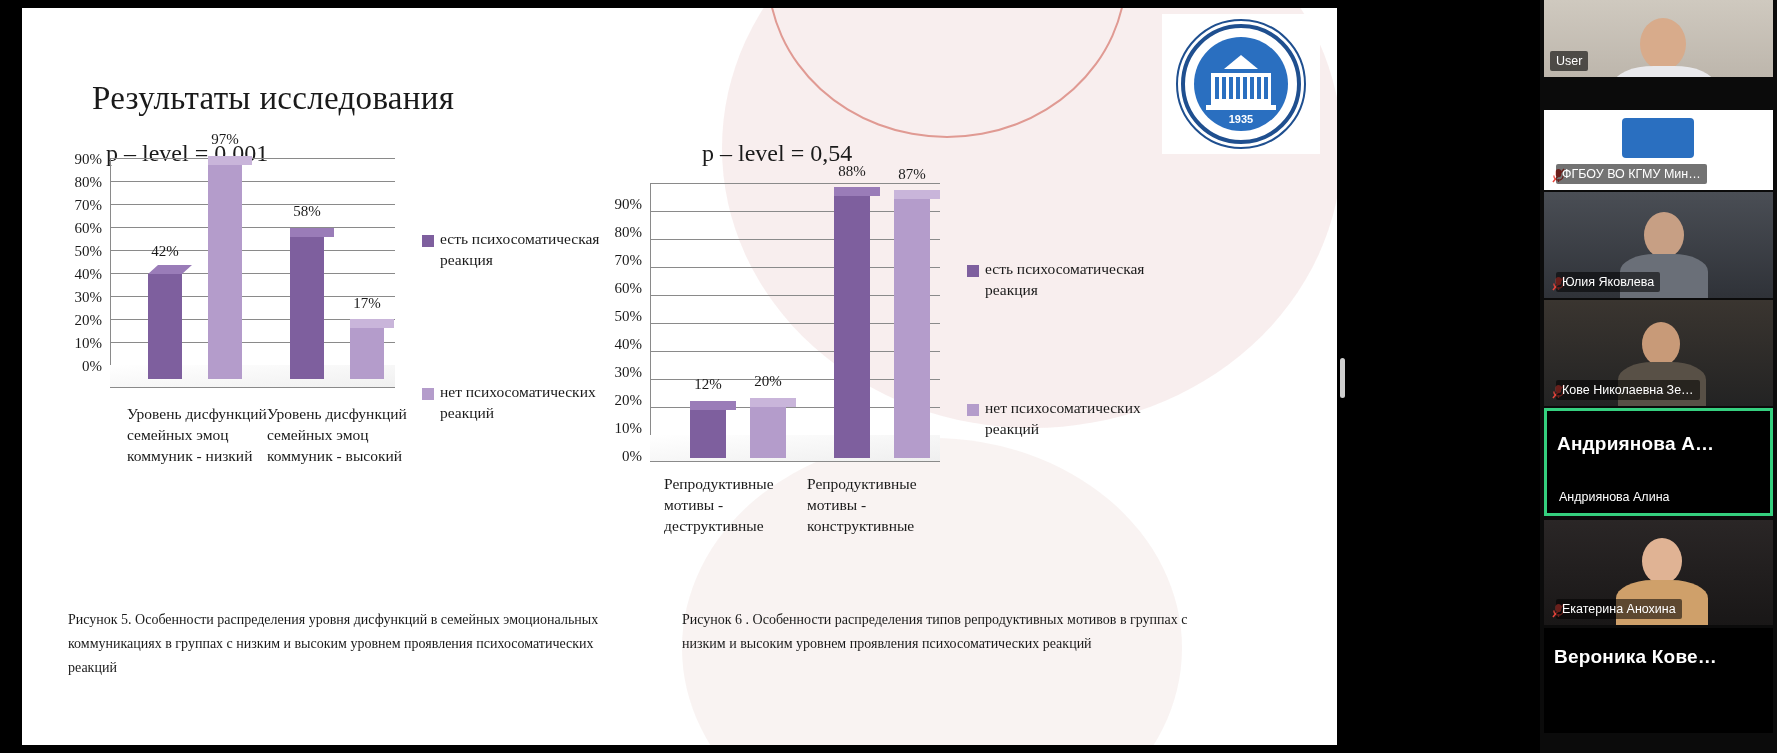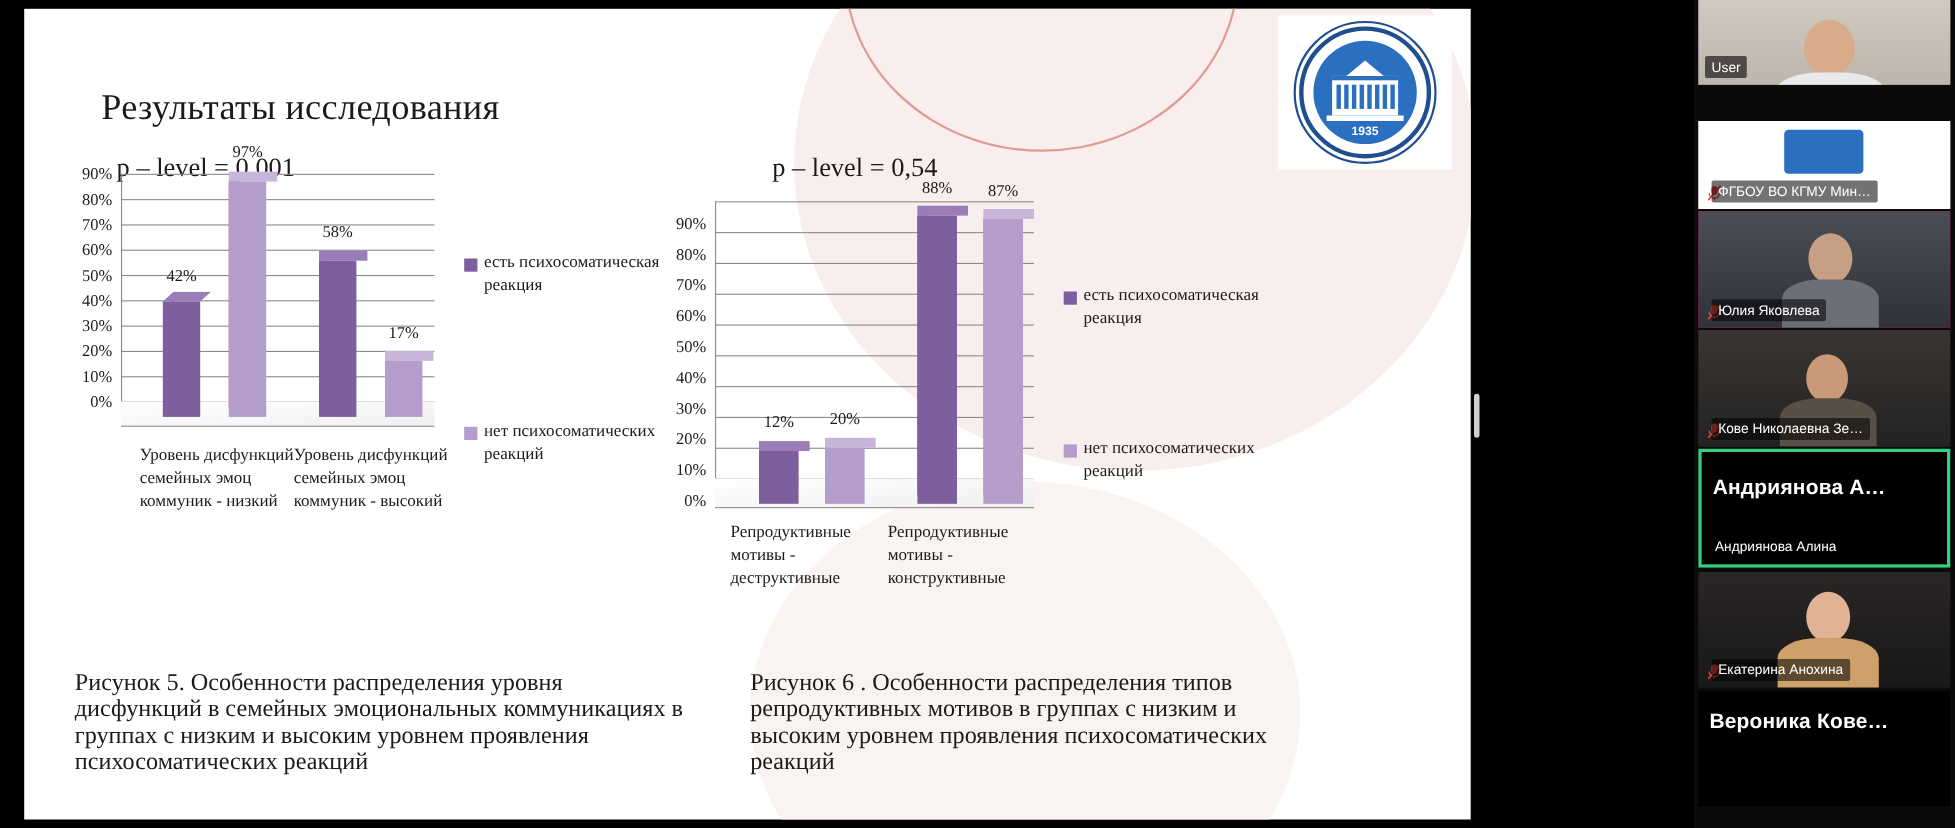--- a/index.html
+++ b/index.html
@@ -81,21 +81,21 @@
     font-family: "Liberation Serif", serif;
     font-size: 24px;
     color: #1a1a1a;
   }
   #plevel-left { left: 84px; top: 132px; }
   #plevel-right { left: 680px; top: 132px; }
 
   .caption {
     position: absolute;
     font-family: "Liberation Serif", serif;
-    font-size: 22px;
+    font-size: 14px;
     line-height: 24px;
     color: #1a1a1a;
   }
   #caption-left { left: 46px; top: 600px; width: 560px; }
   #caption-right { left: 660px; top: 600px; width: 520px; }
 
   
   .chart { position: absolute; }
   .axis-label {
     position: absolute;

